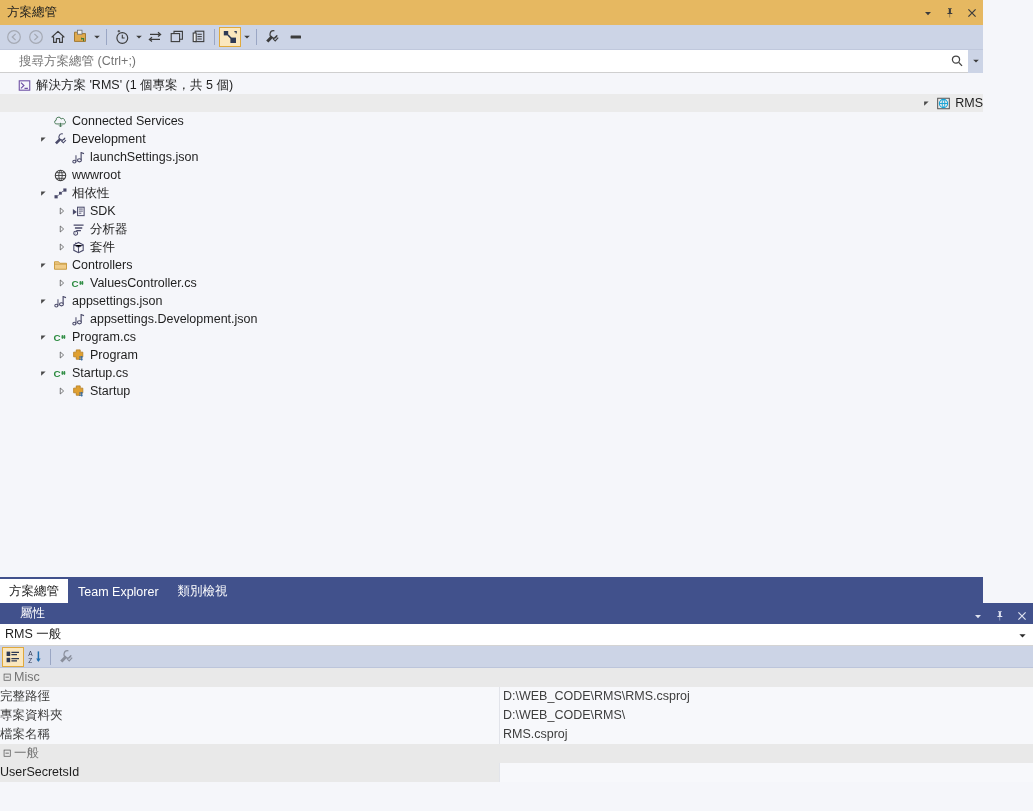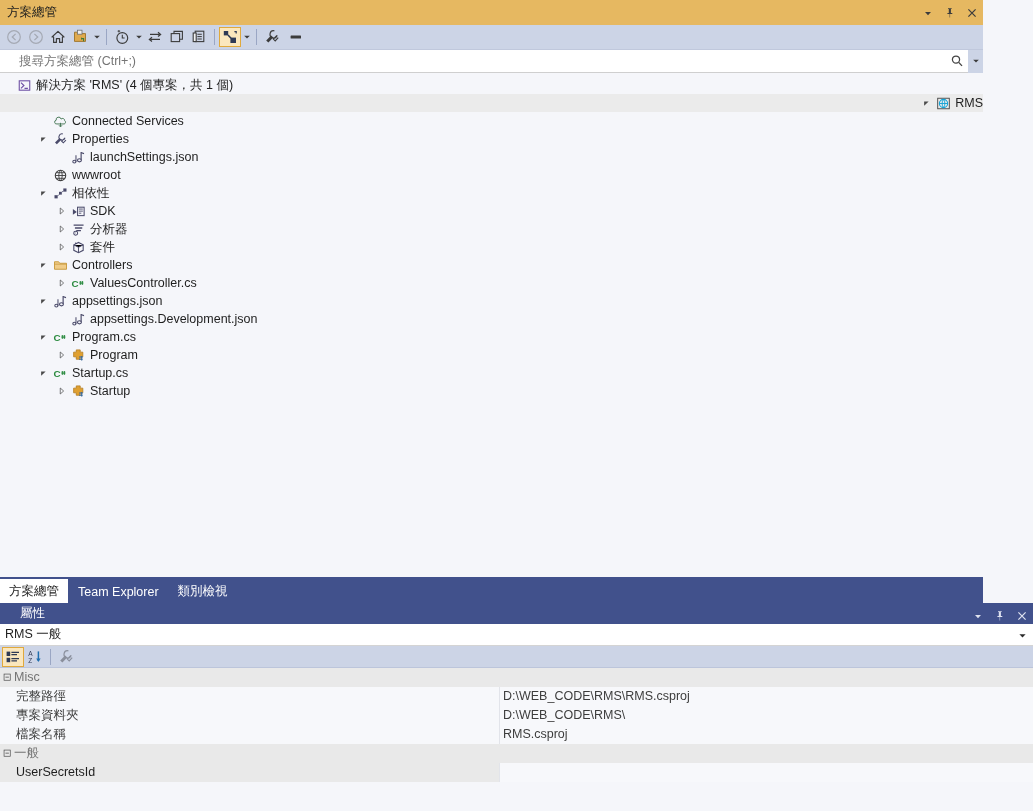--- a/index.html
+++ b/index.html
@@ -232,21 +232,20 @@
   }
   .cat-toggle {
     width: 14px; height: 19px;
     display: flex; align-items: center; justify-content: center;
     flex: 0 0 14px;
   }
   .cat-name { font-weight: normal; line-height: 19px; }
   .prop-name {
     width: 500px;
     flex: 0 0 500px;
-    padding-left: 16px;
     line-height: 19px;
     color: #3d3d3d;
     overflow: hidden;
     border-right: 1px solid #e2e4ea;
     height: 19px;
   }
   .grid-row.item.selected .prop-name { color: #1e1e1e; }
   .prop-value {
     flex: 1;
     padding-left: 3px;
@@ -397,21 +396,21 @@
   <div class="tree" id="tree-container">
       <div class="tree-row">
         <div style="width: 0px; flex: 0 0 0px;"></div>
         <div class="expander"></div>
         <div class="node-icon">
           <svg width="15" height="15" viewBox="0 0 16 16">
             <rect x="2.4" y="3" width="11.2" height="10" fill="none" stroke="#6d4fa3" stroke-width="1.15"></rect>
             <path d="M4.2 5 L7.4 8 L4.2 11 M8 11 L11.6 11" stroke="#6d4fa3" stroke-width="1.2" fill="none"></path>
           </svg>
         </div>
-        <span class="node-label">解決方案 'RMS' (4 個專案，共 1 個)</span>
+        <span class="node-label">解決方案 'RMS' (1 個專案，共 5 個)</span>
       </div>
       <div class="tree-row selected">
         <div style="width: 18px; flex: 0 0 18px;"></div>
         <div class="expander">
           <svg width="10" height="10" viewBox="0 0 16 16">
             <path d="M3.4 5.4 L10.6 5.4 L3.4 12.2 Z" fill="#4a4a4a"></path>
           </svg>
         </div>
         <div class="node-icon">
           <svg width="15" height="15" viewBox="0 0 16 16">
@@ -439,21 +438,21 @@
           <svg width="10" height="10" viewBox="0 0 16 16">
             <path d="M3.4 5.4 L10.6 5.4 L3.4 12.2 Z" fill="#4a4a4a"></path>
           </svg>
         </div>
         <div class="node-icon">
           <svg width="15" height="15" viewBox="0 0 16 16">
             <path d="M10.4 2 A3.3 3.3 0 1 0 12.8 6.2 L9.3 9.8 L11 11.5 L13.8 8.6" fill="none" stroke="#4a4a6a" stroke-width="1.15"></path>
             <path d="M2.4 12.8 L7.3 7.9 L9.2 9.8 L4.4 14.6 Z" fill="#4a4a6a" transform="translate(-0.3,-1.6)"></path>
           </svg>
         </div>
-        <span class="node-label">Properties</span>
+        <span class="node-label">Development</span>
       </div>
       <div class="tree-row">
         <div style="width: 54px; flex: 0 0 54px;"></div>
         <div class="expander"></div>
         <div class="node-icon">
           <svg width="15" height="15" viewBox="0 0 16 16">
             <path d="M10.8 2.2 L10.8 10.4" stroke="#4a4a6a" stroke-width="1.25" fill="none"></path>
             <path d="M10.8 2.2 L13.9 3.2 L13.9 4.4 L10.8 3.4 Z" fill="#4a4a6a"></path>
             <ellipse cx="9" cy="11" rx="2.1" ry="1.7" fill="none" stroke="#4a4a6a" stroke-width="1.2"></ellipse>
             <ellipse cx="3.6" cy="12.4" rx="1.7" ry="1.4" fill="none" stroke="#4a4a6a" stroke-width="1.1"></ellipse>

